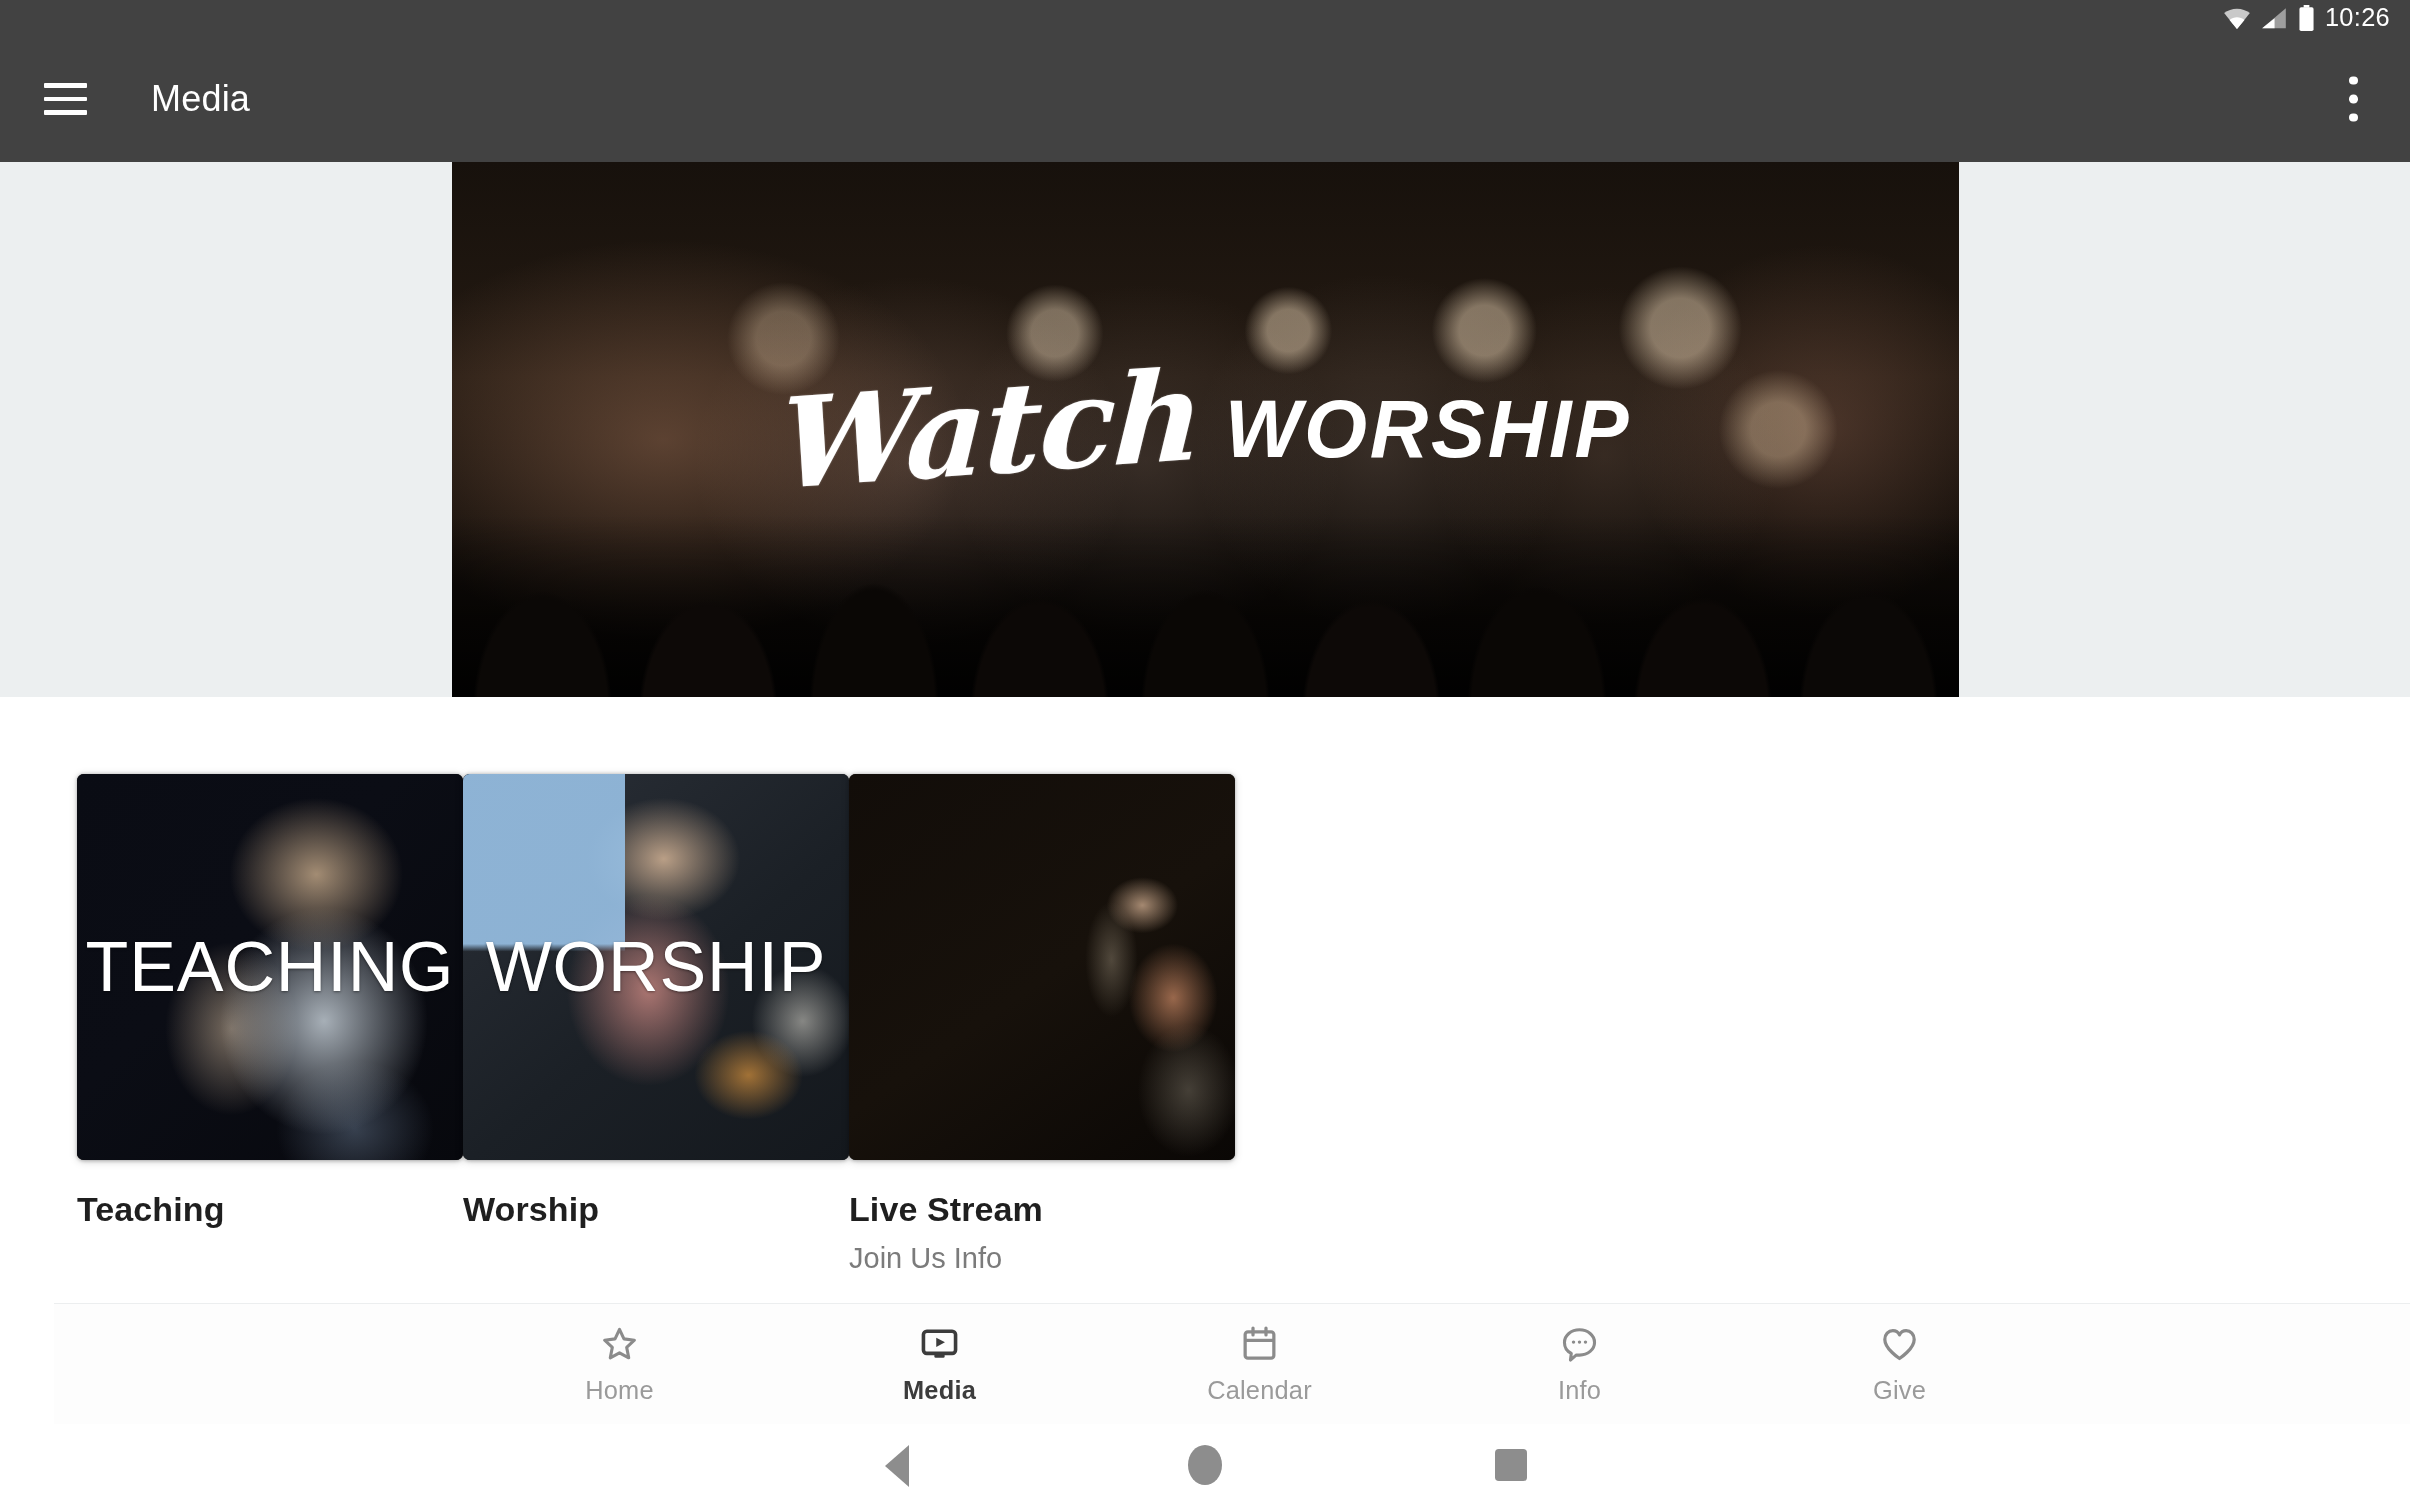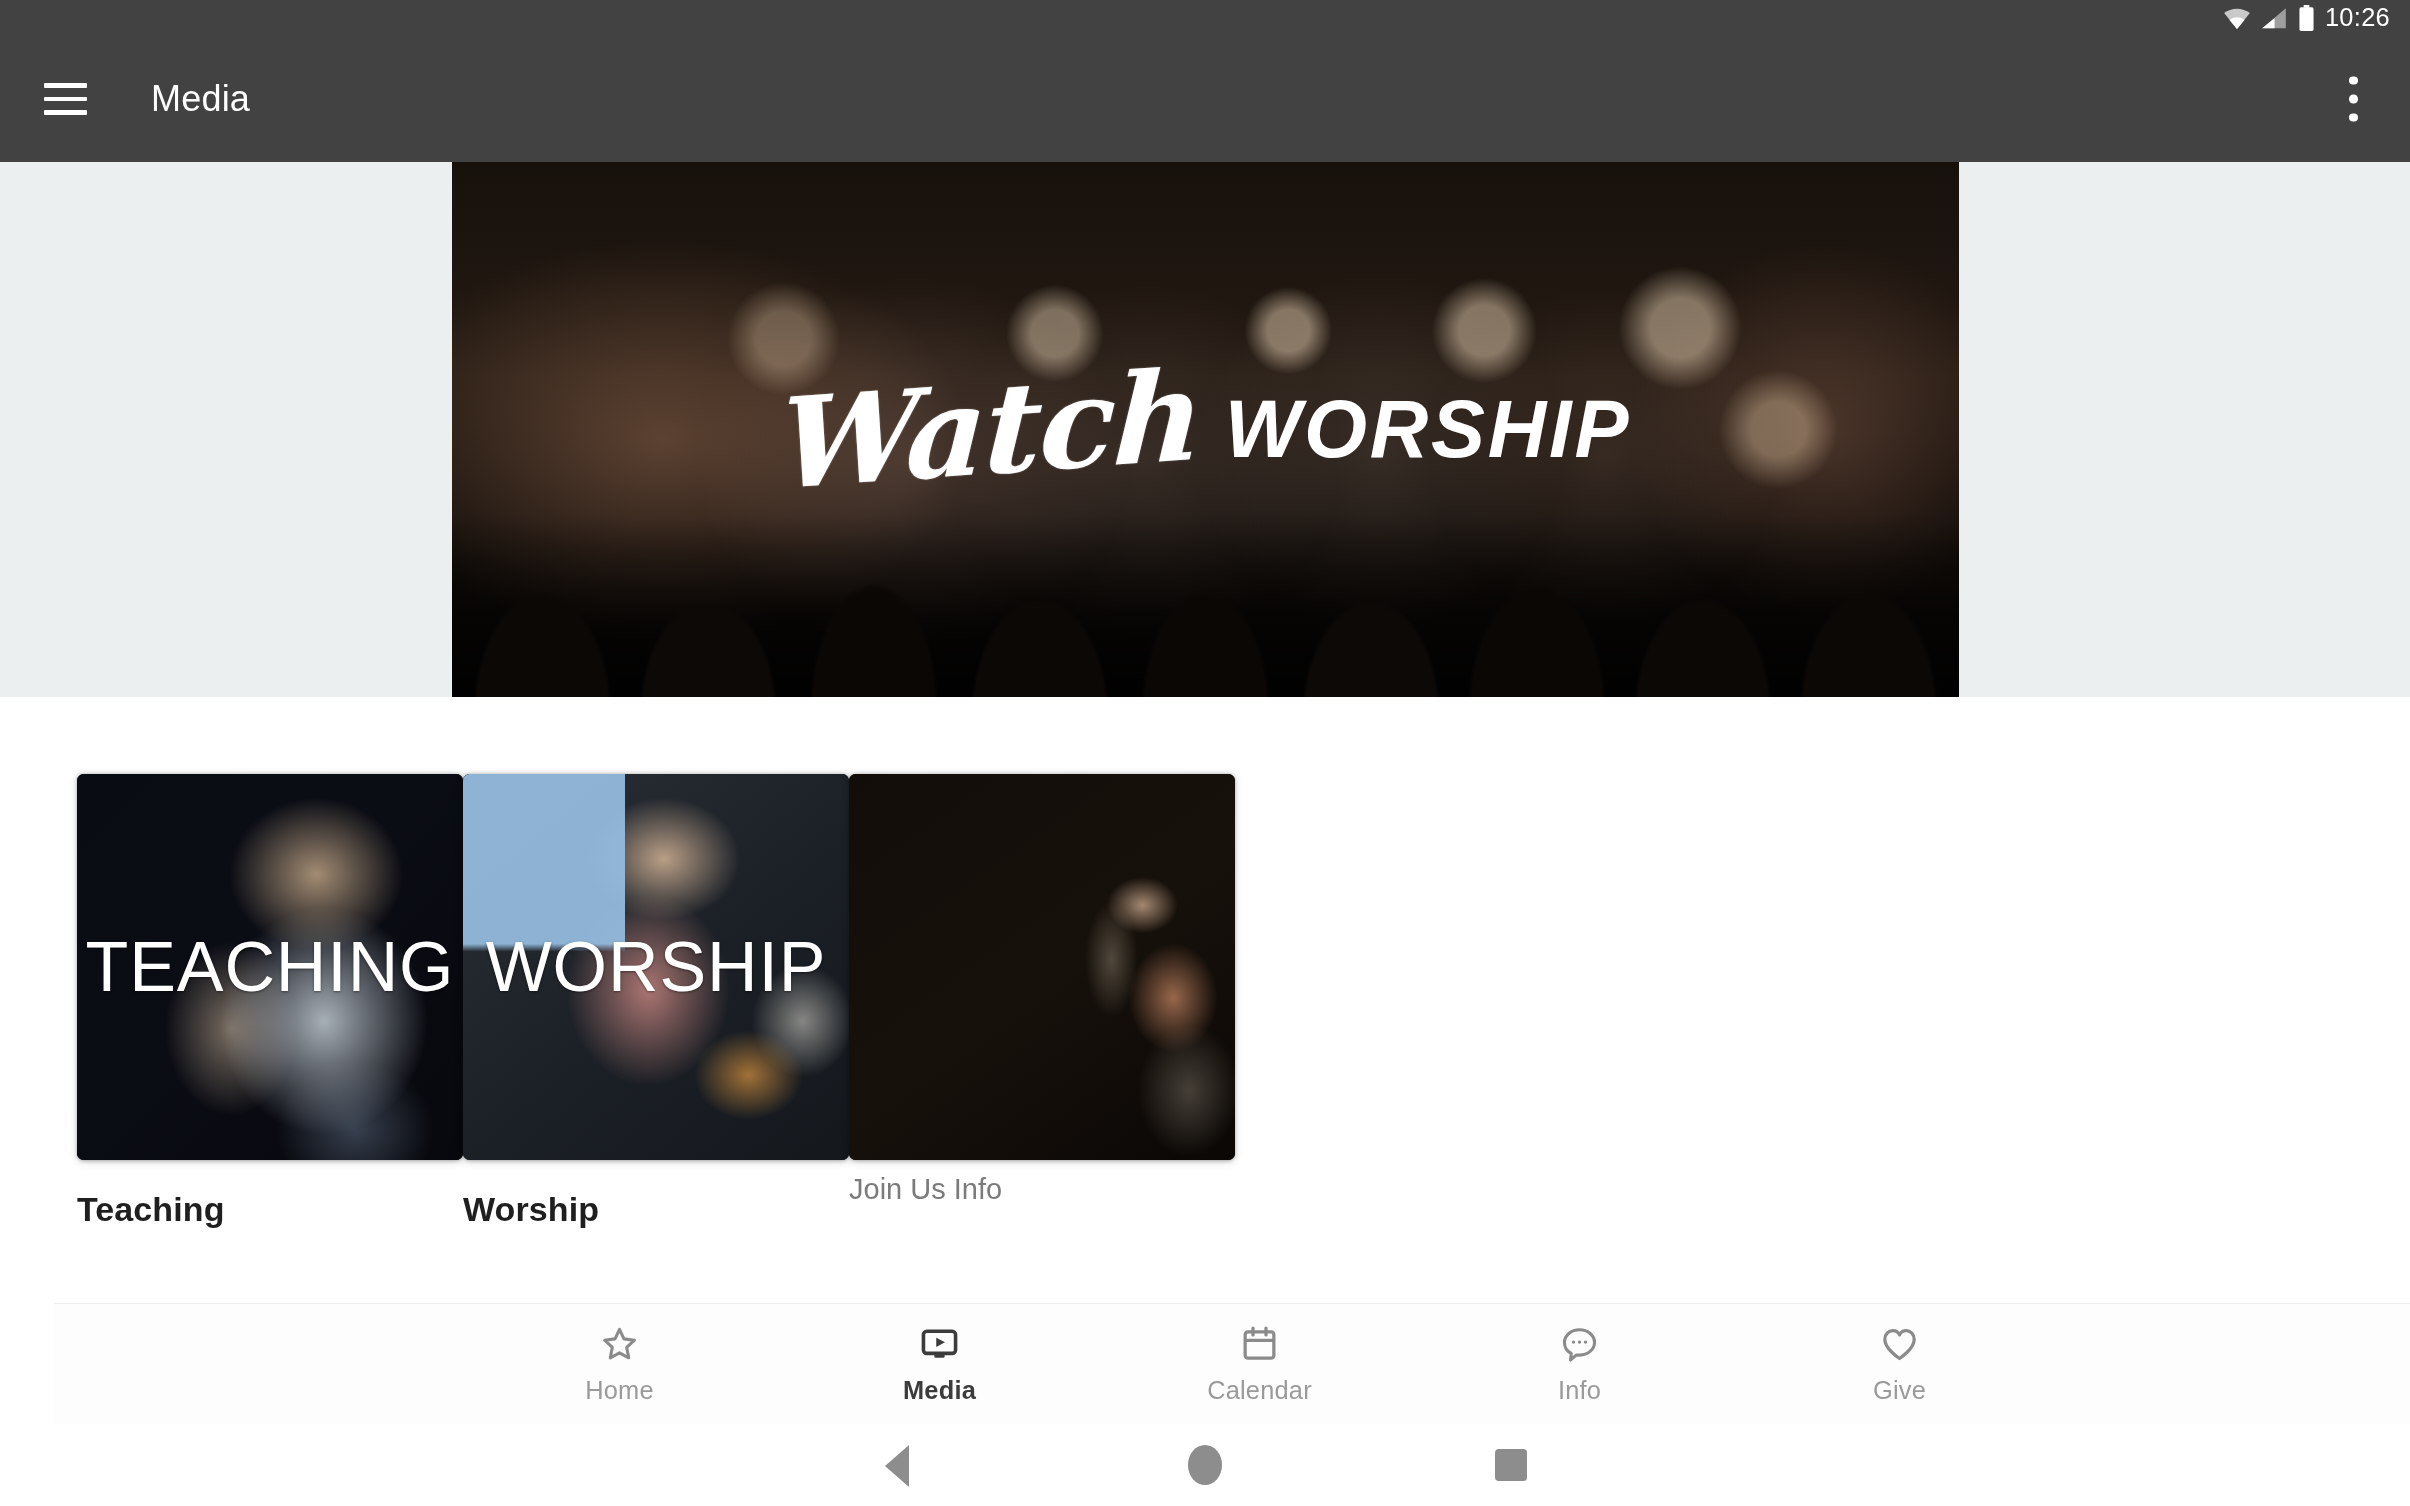--- a/index.html
+++ b/index.html
@@ -258,20 +258,21 @@
           <span>WORSHIP</span>
         </div>
       </div>
       <div class="card-title">Worship</div>
     </div>
 
     <div class="card">
       <div class="card-thumb">
         <div class="scene scene-live"></div>
       </div>
+      <div class="card-title">Live Stream</div>
       <div class="card-sub">Join Us Info</div>
     </div>
 
   </div>
 
   <div class="bottom-nav">
 
     <div class="nav-item">
       <div class="nav-icon">
         <svg width="41" height="41" viewBox="0 0 24 24">

